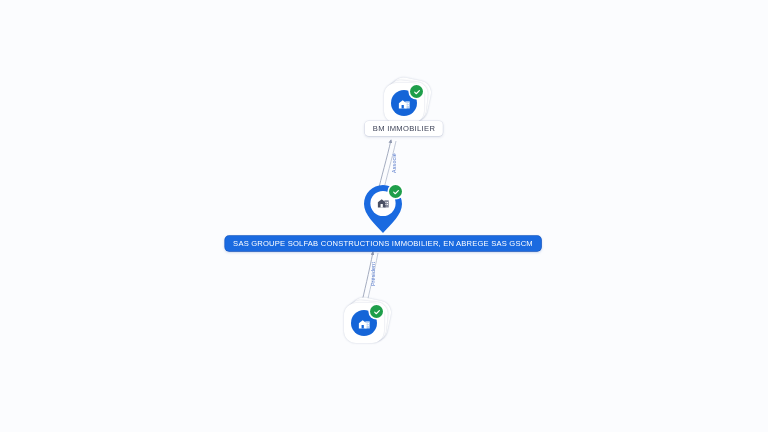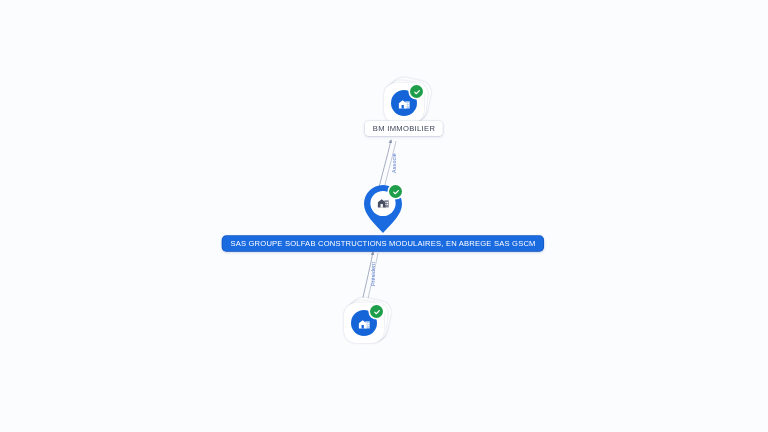--- a/index.html
+++ b/index.html
@@ -154,21 +154,21 @@
           <rect x="17.6" y="14.2" width="1.6" height="1.6" fill="#ffffff"></rect>
         </svg>
       </div>
       <div class="badge" style="left:30px;top:4px;">
         <svg width="8" height="8" viewBox="0 0 24 24">
           <path d="M5 12.5 L9.8 17.2 L19 7.6" stroke="#ffffff" stroke-width="3.4" fill="none" stroke-linecap="round" stroke-linejoin="round"></path>
         </svg>
       </div>
     </div>
   </div>
-  <div class="chip selected" style="left:383px;top:236px;">SAS GROUPE SOLFAB CONSTRUCTIONS MODULAIRES, EN ABREGE SAS GSCM</div>
+  <div class="chip selected" style="left:383px;top:236px;">SAS GROUPE SOLFAB CONSTRUCTIONS IMMOBILIER, EN ABREGE SAS GSCM</div>
 
   <div class="node" style="left:364px;top:323px;">
     <div class="round-node">
       <div class="stack">
         <i></i>
           <i></i>
           <i></i>
       </div>
       <div class="disc">
         <svg width="15" height="15" viewBox="0 0 24 24">

